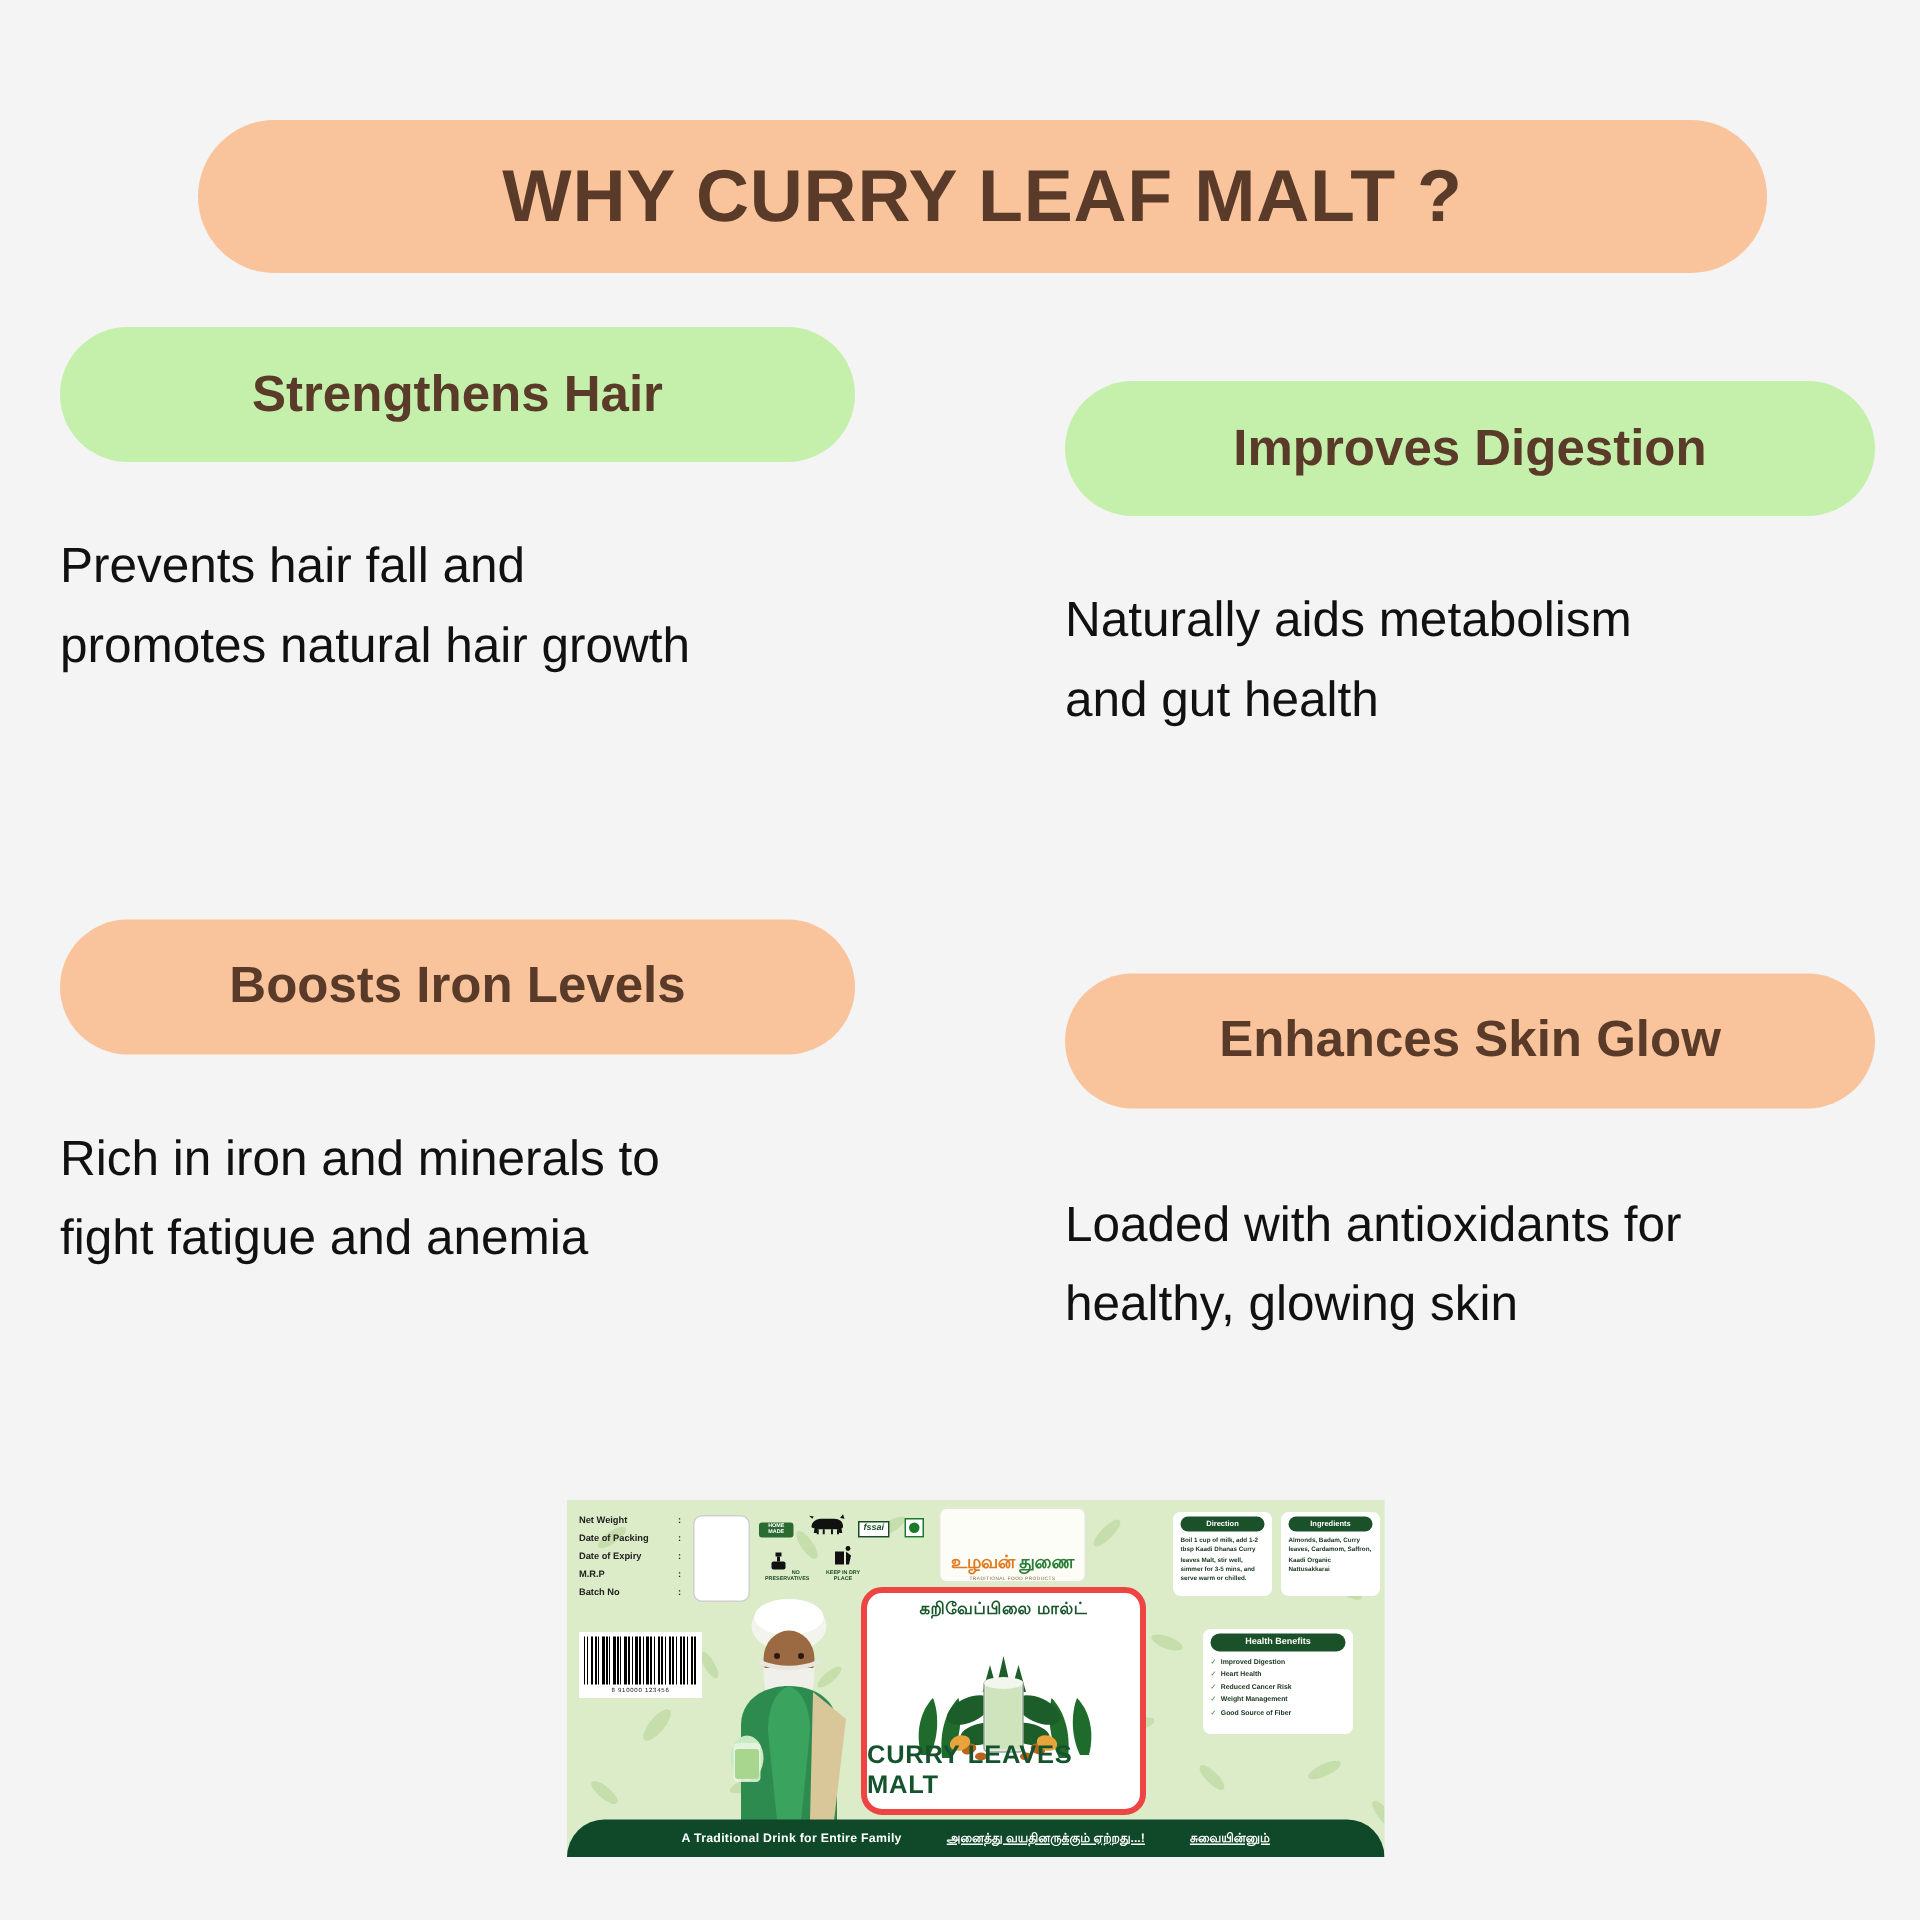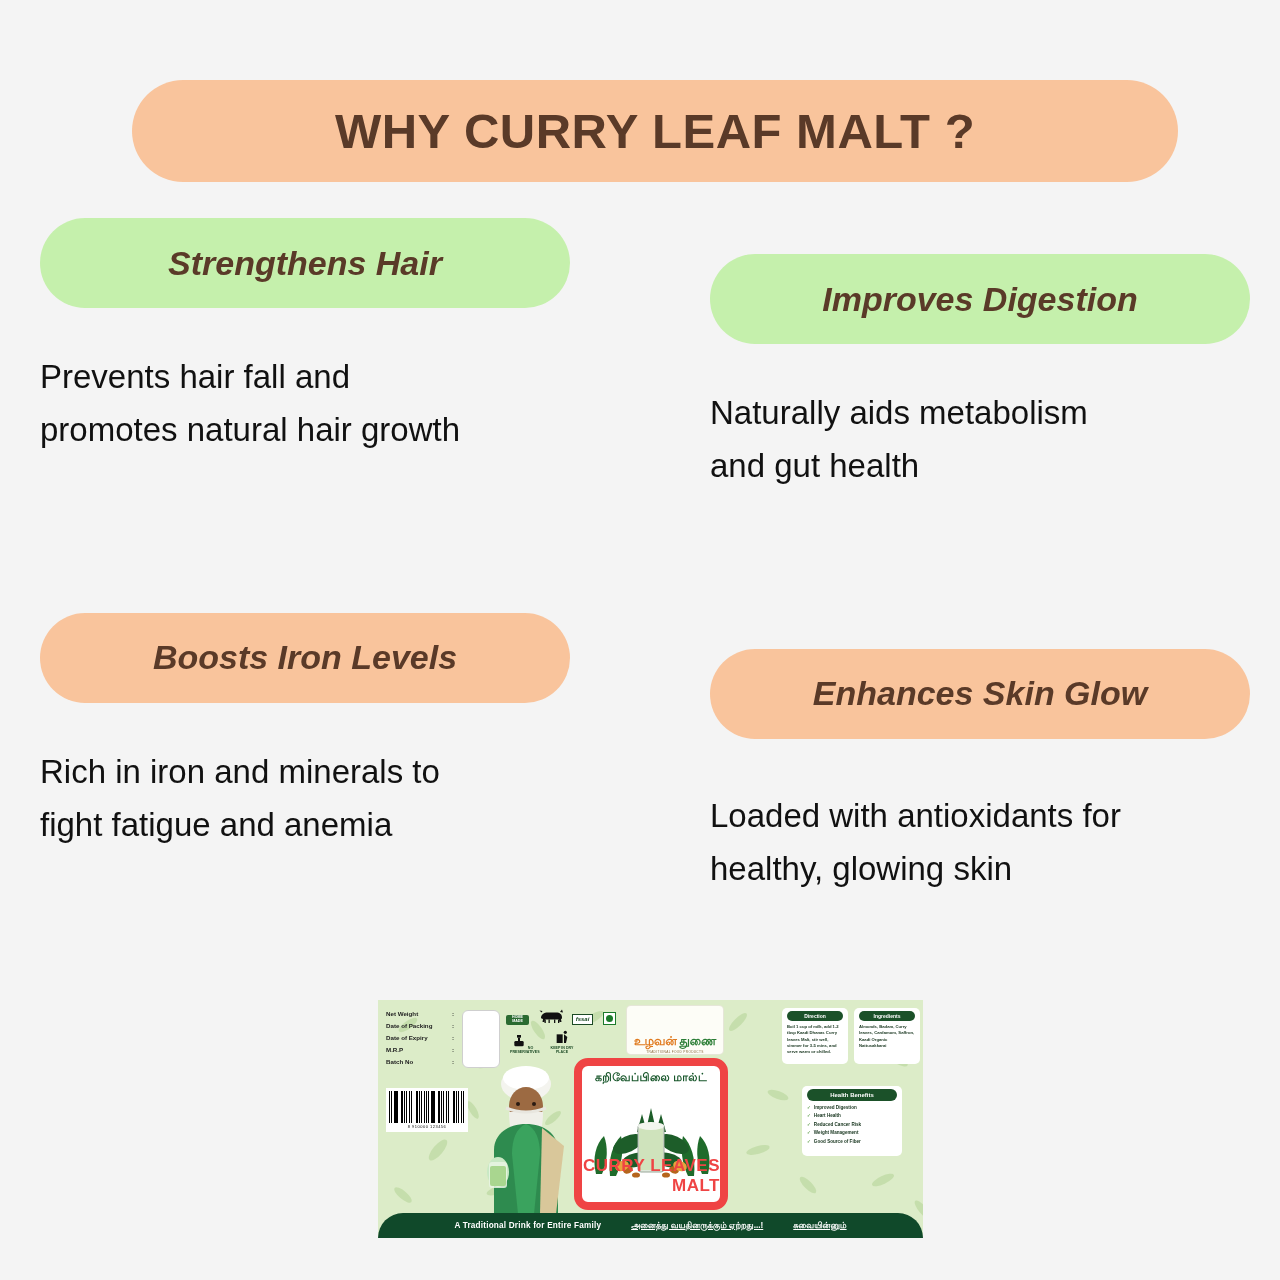--- a/index.html
+++ b/index.html
@@ -49,21 +49,20 @@
     display: flex; align-items: center; justify-content: center;
     margin-bottom: 42px;
   }
   .pill.green  { background: #c5f0ac; }
   .pill.orange { background: #f9c49c; text-align: center; }
   .pill-label {
     font-size: 34px;
     font-weight: bold;
     color: #5a3a28;
     white-space: nowrap;
-    font-style: italic;
   }
   .card.left .pill  { width: 530px; }
   .card.right .pill { width: 540px; }
   .card.right.c2 .pill { margin-bottom: 50px; }
 
   .desc {
     font-size: 33px;
     line-height: 1.62;
     color: #111111;
     font-weight: 400;
@@ -150,39 +149,39 @@
     font-size: 12px; font-weight: bold; line-height: 1;
     color: #e07a1f; letter-spacing: -0.3px;
   }
   .brandlogo .tam b { color: #2a7d35; }
   .brandlogo .sub {
     font-size: 3.2px; color: #8a6a3a; margin-top: 3px; letter-spacing: 0.3px;
   }
 
   .centerlogo {
     position: absolute; left: 196px; top: 58px;
-    width: 154px; height: 152px;
+    width: 190px; height: 152px;
     background: #ffffff;
-    border: 8px solid #ef4444;
+    border: 4px solid #ef4444;
     border-radius: 14px;
     overflow: hidden;
   }
   .centerlogo .arc {
     position: absolute; top: 5px; left: 0; width: 100%;
     text-align: center; font-size: 11px; font-weight: bold;
     color: #17562a; letter-spacing: 0.4px;
   }
   .glassart {
     position: absolute; left: 50%; top: 38px; transform: translateX(-50%);
     width: 150px; height: 78px;
   }
   .centerlogo .en {
     position: absolute; bottom: 6px; left: 0; width: 100%;
-    text-align: right; font-size: 17px; font-weight: bold;
-    color: #ef4444; letter-spacing: 0.5px;
+    text-align: left; font-size: 17px; font-weight: bold;
+    color: #14532d; letter-spacing: 0.5px;
   }
 
   .infobox {
     position: absolute;
     background: #ffffff;
     border-radius: 5px;
   }
   .infobox .hdr {
     background: #1b5129; color: #fff;
     font-size: 5px; font-weight: bold; text-align: center;

